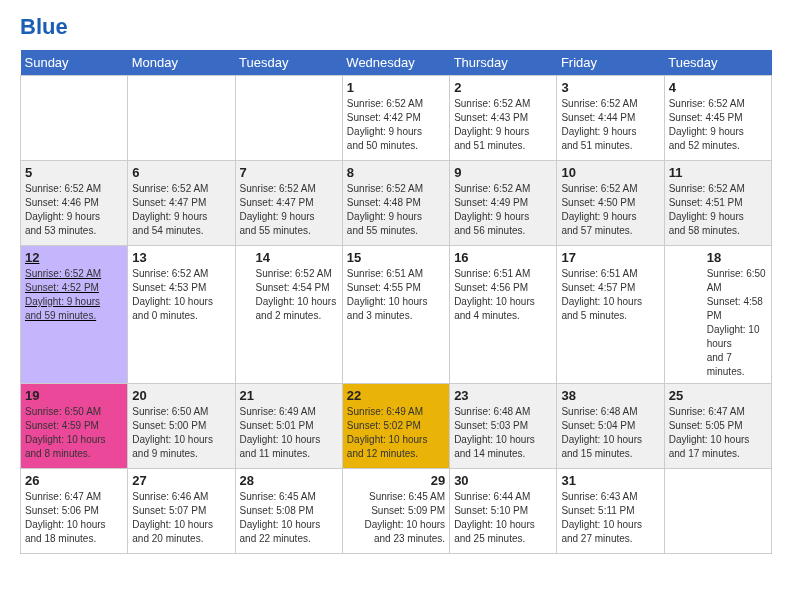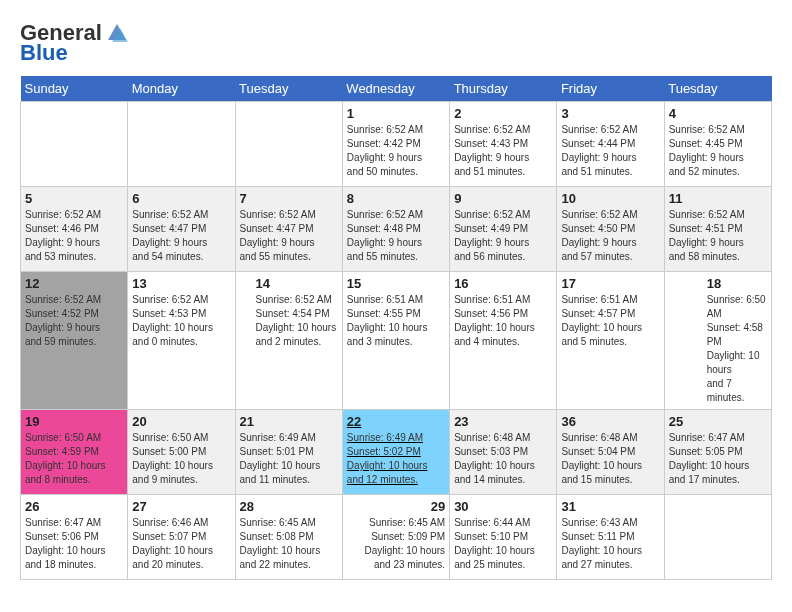--- a/index.html
+++ b/index.html
@@ -78,27 +78,20 @@
     }
     .empty-cell {
       background-color: inherit !important;
     }
   </style>
 </head>
 <body>
 
 <div class="header">
   <div class="logo">
-    <div style="display:flex; align-items:center; gap:4px;">
-      <span style="font-size:22px; font-weight:bold; color:#333;">General</span>
-      <svg width="22" height="22" viewBox="0 0 22 22">
-        <polygon points="11,2 20,18 2,18" fill="#1a5fb4" opacity="0.7"></polygon>
-        <polygon points="14,6 22,20 6,20" fill="#4a9fd4" opacity="0.6"></polygon>
-      </svg>
-    </div>
     <span style="font-size:22px; font-weight:bold; color:#1a5fb4; margin-top:-6px;">Blue</span>
   </div>
   <div class="title-block">
     <div class="month-year"></div>
     <div class="location"></div>
   </div>
 </div>
 
 <table class="calendar">
   <thead>
@@ -191,21 +184,21 @@
         </td>
         <td style="background-color: rgb(240, 240, 240);">
           <div class="day-num">11</div>
           <div class="day-info" style="white-space: pre-line;">Sunrise: 6:52 AM
 Sunset: 4:51 PM
 Daylight: 9 hours
 and 58 minutes.</div>
         </td>
       </tr>
       <tr>
-        <td style="background-color: #a3a3a3;">
+        <td style="background-color: #c4b5fd; text-decoration: underline;">
           <div class="day-num">12</div>
           <div class="day-info" style="white-space: pre-line;">Sunrise: 6:52 AM
 Sunset: 4:52 PM
 Daylight: 9 hours
 and 59 minutes.</div>
         </td>
         <td style="background-color: rgb(255, 255, 255);">
           <div class="day-num">13</div>
           <div class="day-info" style="white-space: pre-line;">Sunrise: 6:52 AM
 Sunset: 4:53 PM
@@ -263,36 +256,36 @@
 Daylight: 10 hours
 and 9 minutes.</div>
         </td>
         <td style="background-color: rgb(240, 240, 240);">
           <div class="day-num">21</div>
           <div class="day-info" style="white-space: pre-line;">Sunrise: 6:49 AM
 Sunset: 5:01 PM
 Daylight: 10 hours
 and 11 minutes.</div>
         </td>
-        <td style="background-color: #7dd3fc; text-decoration: underline;">
+        <td style="background-color: #eab308;">
           <div class="day-num">22</div>
           <div class="day-info" style="white-space: pre-line;">Sunrise: 6:49 AM
 Sunset: 5:02 PM
 Daylight: 10 hours
 and 12 minutes.</div>
         </td>
         <td style="background-color: rgb(240, 240, 240);">
           <div class="day-num">23</div>
           <div class="day-info" style="white-space: pre-line;">Sunrise: 6:48 AM
 Sunset: 5:03 PM
 Daylight: 10 hours
 and 14 minutes.</div>
         </td>
         <td style="background-color: rgb(240, 240, 240);">
-          <div class="day-num">36</div>
+          <div class="day-num">38</div>
           <div class="day-info" style="white-space: pre-line;">Sunrise: 6:48 AM
 Sunset: 5:04 PM
 Daylight: 10 hours
 and 15 minutes.</div>
         </td>
         <td style="background-color: rgb(240, 240, 240);">
           <div class="day-num">25</div>
           <div class="day-info" style="white-space: pre-line;">Sunrise: 6:47 AM
 Sunset: 5:05 PM
 Daylight: 10 hours

